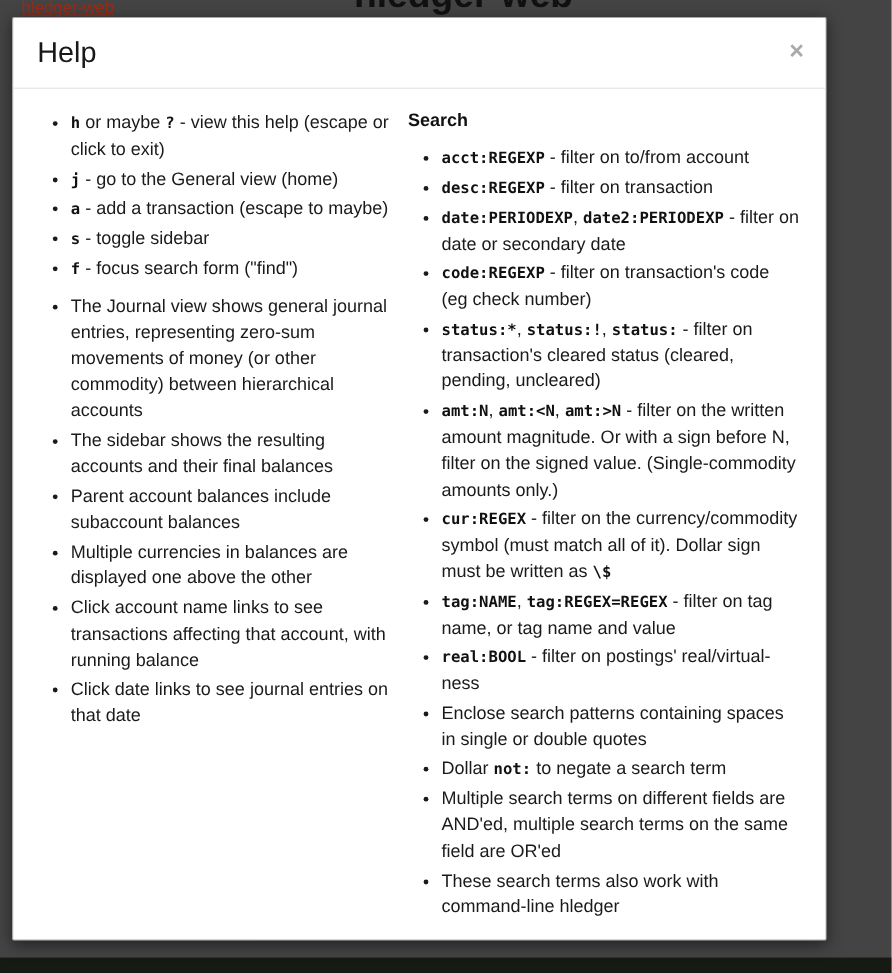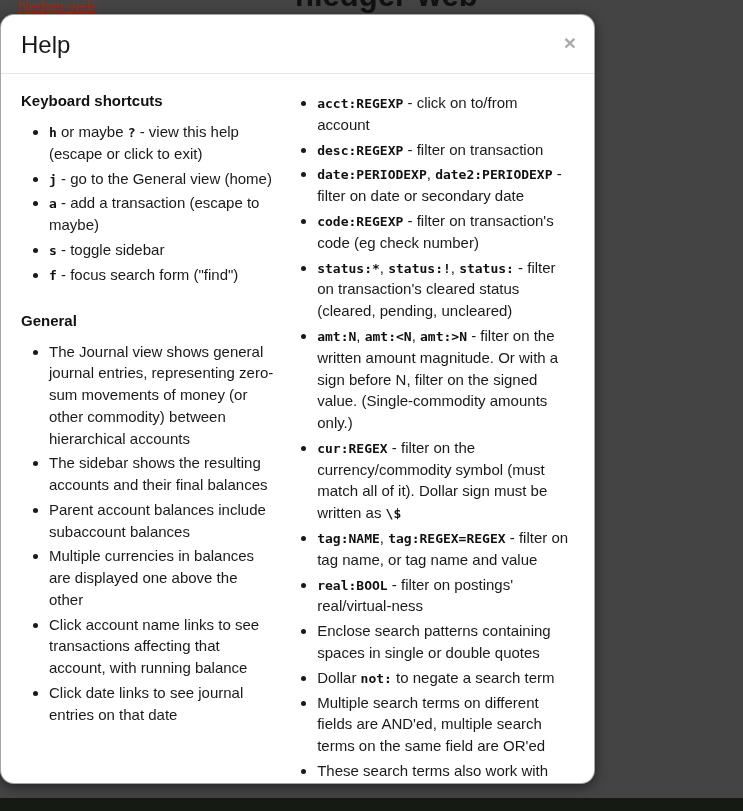--- a/index.html
+++ b/index.html
@@ -30,24 +30,24 @@
   .page-heading{
     position:absolute;top:-22px;left:295px;
     font-size:31px;font-weight:bold;color:var(--heading_dark);
     white-space:nowrap;
   }
   .bottom-bar{
     position:absolute;left:0;right:0;bottom:0;height:13px;
     background:var(--bottom_bar);
   }
   .modal{
-    position:absolute;left:0;top:14px;width:595px;height:770px;
+    position:absolute;left:10px;top:14px;width:679px;height:770px;
     background:var(--modal_bg);
     border:1px solid rgba(0,0,0,0.35);
-    border-radius:14px;
+    border-radius:2px;
     box-shadow:0 3px 12px rgba(0,0,0,0.5);
     box-sizing:border-box;
     overflow:hidden;
   }
   .modal-header{
     display:flex;align-items:flex-start;justify-content:space-between;
     padding:15px 18px 13px 20px;
     border-bottom:1px solid var(--divider);
   }
   .modal-title{
@@ -91,41 +91,40 @@
   <div class="bottom-bar"></div>
 </div>
 
 <div class="modal">
   <div class="modal-header">
     <div class="modal-title">Help</div>
     <button class="close">×</button>
   </div>
   <div class="modal-body">
     <div class="col">
-        <h4 class="section-heading">Keyboard shortcuts</h4>
         <ul class="help-list">
           <li><span class="code">h</span><span> or maybe </span><span class="code">?</span><span> - view this help (escape or click to exit)</span></li>
           <li><span class="code">j</span><span> - go to the General view (home)</span></li>
           <li><span class="code">a</span><span> - add a transaction (escape to maybe)</span></li>
           <li><span class="code">s</span><span> - toggle sidebar</span></li>
           <li><span class="code">f</span><span> - focus search form ("find")</span></li>
         </ul>
-        <h4 class="section-heading">General</h4>
         <ul class="help-list">
           <li><span>The Journal view shows general journal entries, representing zero-sum movements of money (or other commodity) between hierarchical accounts</span></li>
           <li><span>The sidebar shows the resulting accounts and their final balances</span></li>
           <li><span>Parent account balances include subaccount balances</span></li>
           <li><span>Multiple currencies in balances are displayed one above the other</span></li>
           <li><span>Click account name links to see transactions affecting that account, with running balance</span></li>
           <li><span>Click date links to see journal entries on that date</span></li>
         </ul>
       </div>
     <div class="col col-right">
+        <h4 class="section-heading">Search</h4>
         <ul class="help-list">
-          <li><span class="code">acct:REGEXP</span><span> - click on to/from account</span></li>
+          <li><span class="code">acct:REGEXP</span><span> - filter on to/from account</span></li>
           <li><span class="code">desc:REGEXP</span><span> - filter on transaction</span></li>
           <li><span class="code">date:PERIODEXP</span><span>, </span><span class="code">date2:PERIODEXP</span><span> - filter on date or secondary date</span></li>
           <li><span class="code">code:REGEXP</span><span> - filter on transaction's code (eg check number)</span></li>
           <li><span class="code">status:*</span><span>, </span><span class="code">status:!</span><span>, </span><span class="code">status:</span><span> - filter on transaction's cleared status (cleared, pending, uncleared)</span></li>
           <li><span class="code">amt:N</span><span>, </span><span class="code">amt:&lt;N</span><span>, </span><span class="code">amt:&gt;N</span><span> - filter on the written amount magnitude. Or with a sign before N, filter on the signed value. (Single-commodity amounts only.)</span></li>
           <li><span class="code">cur:REGEX</span><span> - filter on the currency/commodity symbol (must match all of it). Dollar sign must be written as </span><span class="code">\$</span></li>
           <li><span class="code">tag:NAME</span><span>, </span><span class="code">tag:REGEX=REGEX</span><span> - filter on tag name, or tag name and value</span></li>
           <li><span class="code">real:BOOL</span><span> - filter on postings' real/virtual-ness</span></li>
           <li><span>Enclose search patterns containing spaces in single or double quotes</span></li>
           <li><span>Dollar </span><span class="code">not:</span><span> to negate a search term</span></li>

